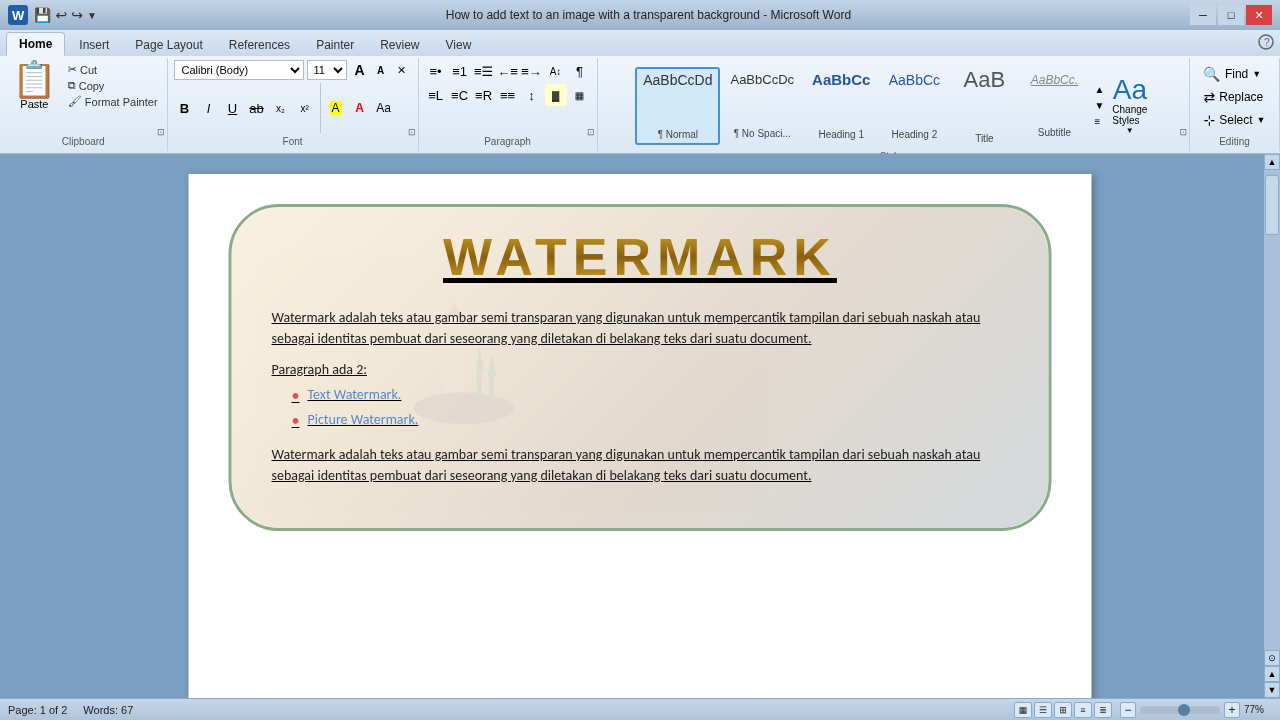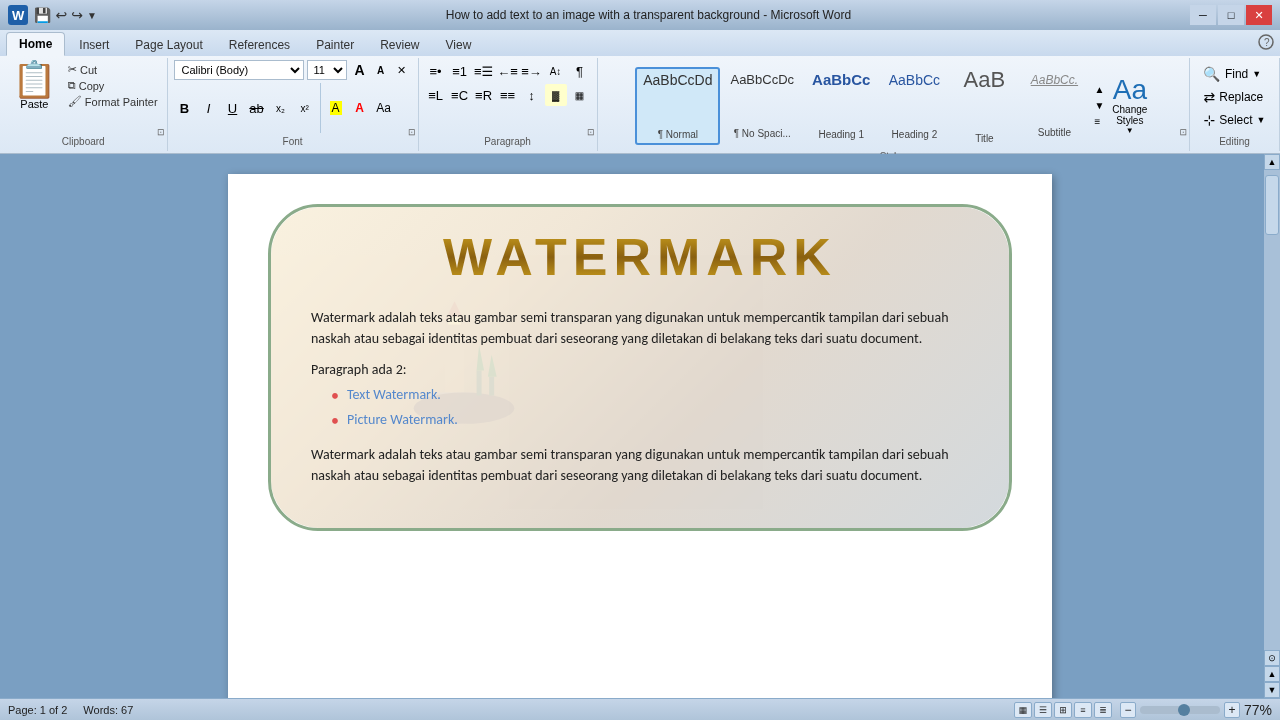--- a/index.html
+++ b/index.html
@@ -266,26 +266,27 @@
     .scroll-thumb { width: 14px; height: 60px; background: #c5d8ea; border: 1px solid #8aabca; border-radius: 3px; position: absolute; top: 5px; left: 1px; }
     .scroll-icons-bottom { display: flex; flex-direction: column; align-items: center; }
     .scroll-icon-btn { width: 16px; height: 16px; background: #c5d8ea; border: 1px solid #8aabca; cursor: pointer; display: flex; align-items: center; justify-content: center; font-size: 9px; }
 
     
     .page {
       position: absolute;
       top: 20px;
       left: 50%;
       transform: translateX(-50%);
-      width: 824px;
+      width: 903px;
       min-height: 540px;
       background: white;
       box-shadow: 2px 2px 8px rgba(0,0,0,0.3);
       padding: 30px 40px;
       overflow: hidden;
+      text-decoration: underline;
     }
 
     
     .watermark-container {
       border: 3px solid #8aab8a;
       border-radius: 50px;
       padding: 20px 40px 30px 40px;
       position: relative;
       overflow: hidden;
       background: white;
@@ -507,21 +508,21 @@
       </div>
 
       <div class="styles-scroll">
         <div class="styles-scroll-btn">▲</div>
         <div class="styles-scroll-btn">▼</div>
         <div class="styles-scroll-btn">≡</div>
       </div>
 
       <div class="change-styles-btn">
         <div class="change-styles-icon" style="font-size:28px; color:#1e6eb5;">Aa</div>
-        <div style="font-size:10px; line-height:1.1; text-align:center;">Change<br>Styles</div>
+        <div style="font-size:10px; line-height:1.1; text-align:left;">Change<br>Styles</div>
         <span style="font-size:8px;">▼</span>
       </div>
     </div>
     <div class="ribbon-group-label">Styles</div>
     <div class="ribbon-group-expand">⊡</div>
   </div>
 
   <div class="ribbon-group editing-group" style="min-width:90px;">
     <div class="ribbon-group-content" style="flex-direction:column; gap:3px; padding-top:4px;">
       <div class="editing-btn">
@@ -613,16 +614,16 @@
       <div class="view-btn" title="Outline">≡</div>
       <div class="view-btn" title="Draft">≣</div>
     </div>
 
     <div class="zoom-controls">
       <div class="zoom-btn">−</div>
       <div class="zoom-slider">
         <div class="zoom-thumb"></div>
       </div>
       <div class="zoom-btn">+</div>
-      <span style="font-size:14px; min-width:28px;">77%</span>
+      <span style="font-size:10px; min-width:28px;">77%</span>
     </div>
   </div>
 </div>
 
 </body></html>

